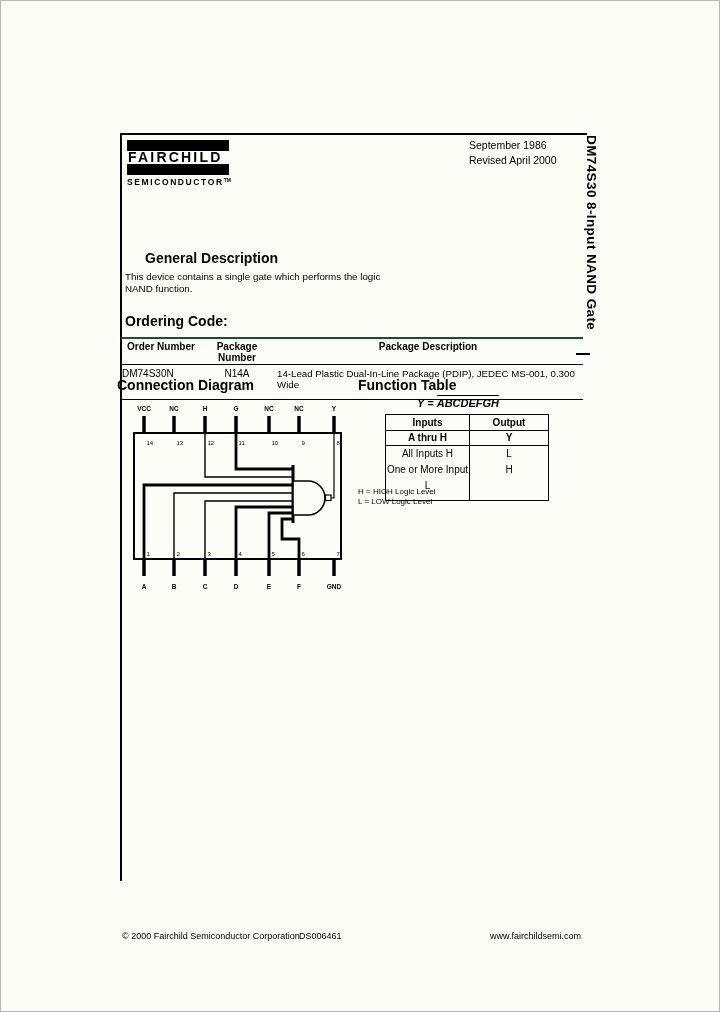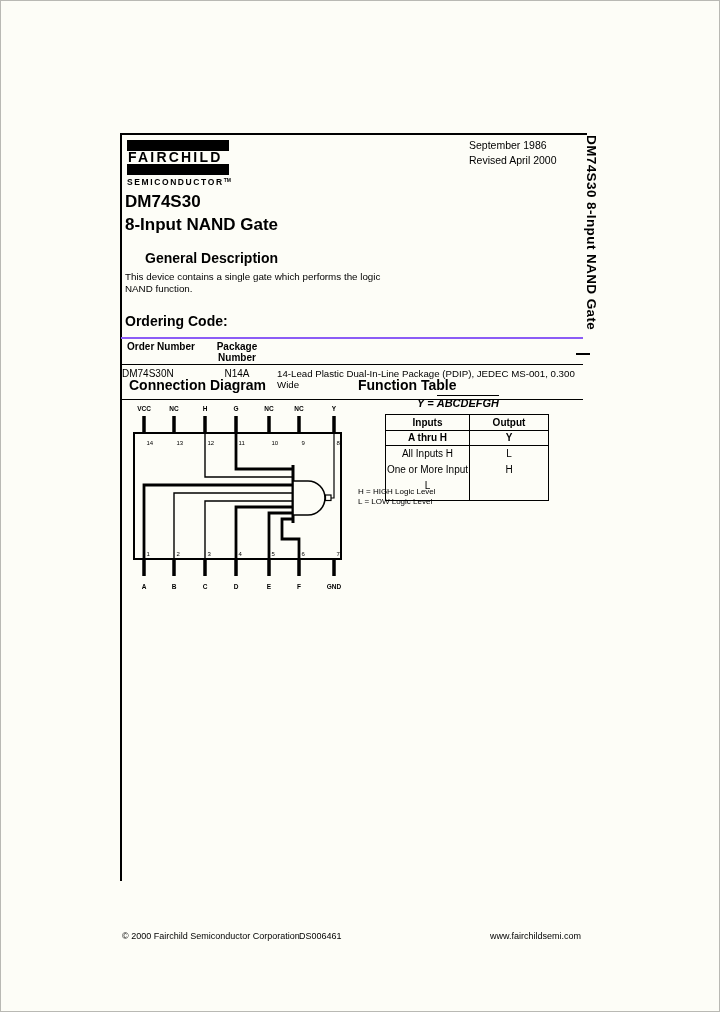--- a/index.html
+++ b/index.html
@@ -26,32 +26,32 @@
   .side-title{
     left:583px;top:134px;height:230px;writing-mode:vertical-rl;
     font-size:13.5px;font-weight:bold;letter-spacing:0.4px;white-space:nowrap;
   }
   .part-title{left:124px;top:189px;font-size:17px;font-weight:bold;line-height:23px;}
   .h-section{font-size:14px;font-weight:bold;}
   .gd-head{left:124px;top:249px;margin-left:20px;}
   .gd-body{left:124px;top:270px;width:256px;font-size:9.8px;line-height:12px;}
   .oc-head{left:124px;top:312px;}
   
-  .ord{left:120px;top:336px;width:462px;border-top:2px solid #8b5cf6;border-bottom:1px solid #000;font-size:10px;}
+  .ord{left:120px;top:336px;width:462px;border-top:2px solid #14532d;border-bottom:1px solid #000;font-size:10px;}
   .ord-hrow{display:flex;font-weight:bold;padding:2px 0 1px;border-bottom:1.5px solid #000;}
   .ord-drow{display:flex;padding:3px 0 9px;}
   .ord-c1{width:80px;}
   .ord-c2{width:72px;text-align:center;}
   .ord-c3{flex:1;}
   .ord-hrow .ord-c1{text-align:center;}
   .ord-hrow .ord-c3{text-align:center;}
   .ord-drow .ord-c1{text-align:left;padding-left:1px;}
   .ord-drow .ord-c3{text-align:left;padding-left:4px;font-size:9.7px;}
   
-  .cd-head{left:128px;top:376px;}
+  .cd-head{left:116px;top:376px;}
   .ft-head{left:357px;top:376px;}
   
   .ft-eq{left:416px;top:394px;font-size:11px;font-weight:bold;white-space:nowrap;font-style:italic;}
   .ft-eq .ov{border-top:1.4px solid #000;padding-top:1px;display:inline-block;}
   .ftable{left:384px;top:413px;width:164px;border:1.6px solid #000;font-size:10px;text-align:center;}
   .ft-row{display:flex;}
   .ft-c1{width:84px;border-right:1.2px solid #000;}
   .ft-c2{flex:1;}
   .ft-hrow{font-weight:bold;}
   .ft-hrow .ft-c1,.ft-hrow .ft-c2{padding:2px 0;border-bottom:1.2px solid #000;}
@@ -80,33 +80,30 @@
     <div class="logo-sub"><span>SEMICONDUCTOR</span><span class="logo-tm">TM</span></div>
   </div>
 
   <div class="abs dates">
     <div>September 1986</div>
     <div>Revised April 2000</div>
   </div>
 
   <div class="abs side-title">DM74S30 8-Input NAND Gate</div>
 
-  <div class="abs part-title">
-    <div>DM74S30</div>
-    <div>8-Input NAND Gate</div>
-  </div>
 
   <div class="abs h-section gd-head">General Description</div>
   <div class="abs gd-body">This device contains a single gate which performs the logic NAND function.</div>
 
   <div class="abs h-section oc-head">Ordering Code:</div>
   <div class="abs ord">
     <div class="ord-hrow">
       <div class="ord-c1">Order Number</div>
       <div class="ord-c2">Package Number</div>
+      <div class="ord-c3">Package Description</div>
     </div>
     <div class="ord-drow">
       <div class="ord-c1">DM74S30N</div>
       <div class="ord-c2">N14A</div>
       <div class="ord-c3">14-Lead Plastic Dual-In-Line Package (PDIP), JEDEC MS-001, 0.300 Wide</div>
     </div>
   </div>
 
   <div class="abs h-section cd-head">Connection Diagram</div>
   <div class="abs h-section ft-head">Function Table</div>

